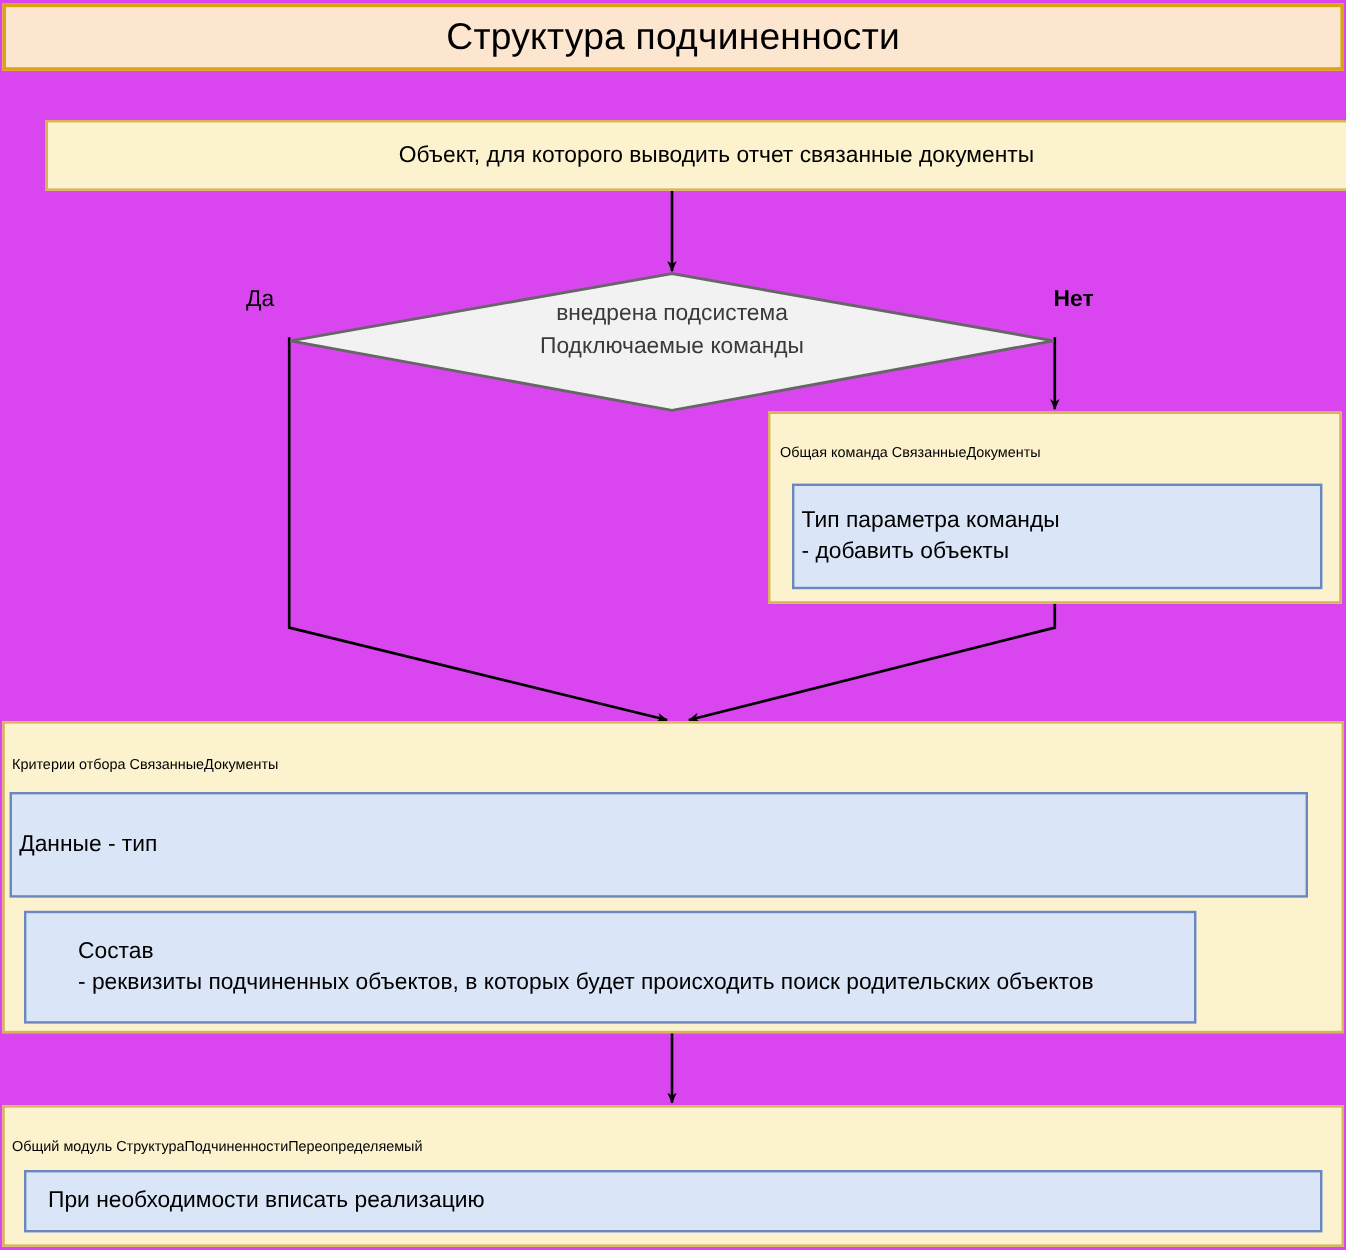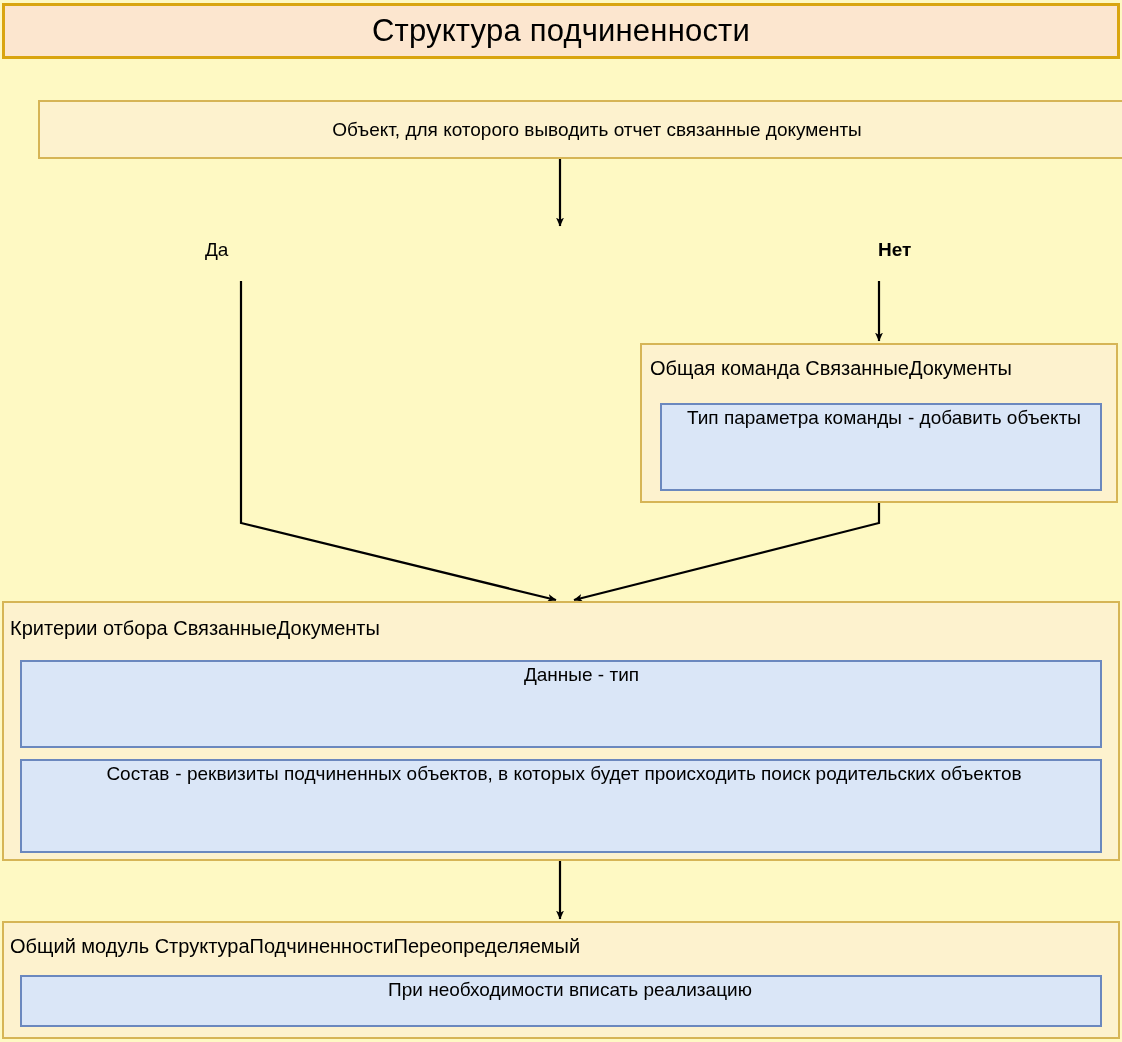--- a/index.html
+++ b/index.html
@@ -9,21 +9,21 @@
     background: #ffffff;
   }
   body {
     font-family: "Liberation Sans", sans-serif;
     color: #000000;
   }
   #canvas {
     position: relative;
     width: 1122px;
     height: 1042px;
-    background: #fef9c3;
+    background: #d946ef;
     overflow: hidden;
   }
   #edges {
     position: absolute;
     left: 0;
     top: 0;
     width: 1122px;
     height: 1042px;
     pointer-events: none;
   }
@@ -58,33 +58,34 @@
     align-items: center;
     justify-content: center;
   }
   .yblock-title {
     font-size: 19px;
     color: #000;
     white-space: nowrap;
   }
   .yblock .heading {
     position: absolute;
-    font-size: 20px;
+    font-size: 12px;
     color: #000;
     white-space: nowrap;
+    margin-top: 13px;
   }
 
   
   .bbox {
     position: absolute;
     box-sizing: border-box;
     background: #dae6f7;
     border: 2px solid #6b88be;
     display: flex;
-    flex-direction: row;
+    flex-direction: column;
     justify-content: center;
   }
   .bbox .line {
     font-size: 19px;
     color: #000;
     line-height: 26px;
     padding-left: 6px;
     white-space: nowrap;
   }
 
@@ -135,38 +136,47 @@
   </svg>
 
   <div class="node title-banner" style="left:2px; top:3px; width:1118px; height:56px;">
     <span class="title-text">Структура подчиненности</span>
   </div>
 
   <div class="node yblock centered" style="left:2px; top:100px; width:1118px; height:59px;margin-left:36px;">
     <span class="yblock-title">Объект, для которого выводить отчет связанные документы</span>
   </div>
 
+  <div class="diamond-wrap" style="left:240px; top:226px; width:640px; height:120px;">
+    <svg width="640" height="120" viewBox="0 0 640 120">
+      <polygon points="320,2 638,58 320,116 2,58" fill="#f2f2f2" stroke="#666666" stroke-width="2.4"></polygon>
+    </svg>
+    <div class="diamond-text" style="top:22px;">
+      <div>внедрена подсистема</div>
+      <div>Подключаемые команды</div>
+    </div>
+  </div>
 
   <span class="branch-label" style="left:205px; top:239px;">Да</span>
   <span class="branch-label" style="left:878px; top:239px;font-weight:bold;">Нет</span>
 
   <div class="node yblock" style="left:640px; top:343px; width:478px; height:160px;">
     <span class="heading" style="left:8px; top:12px;">Общая команда СвязанныеДокументы</span>
     <div class="bbox" style="left:18px; top:58px; width:442px; height:88px;">
       <span class="line">Тип параметра команды</span>
       <span class="line">- добавить объекты</span>
     </div>
   </div>
 
   <div class="node yblock" style="left:2px; top:601px; width:1118px; height:260px;">
     <span class="heading" style="left:6px; top:14px;">Критерии отбора СвязанныеДокументы</span>
-    <div class="bbox" style="left:16px; top:57px; width:1082px; height:88px;padding-left:35px;">
+    <div class="bbox" style="left:4px; top:57px; width:1082px; height:88px;">
       <span class="line">Данные - тип</span>
     </div>
-    <div class="bbox" style="left:16px; top:156px; width:1082px; height:94px;">
+    <div class="bbox" style="left:16px; top:156px; width:977px; height:94px;padding-left:37px;">
       <span class="line">Состав</span>
       <span class="line">- реквизиты подчиненных объектов, в которых будет происходить поиск родительских объектов</span>
     </div>
   </div>
 
   <div class="node yblock" style="left:2px; top:921px; width:1118px; height:118px;">
     <span class="heading" style="left:6px; top:12px;">Общий модуль СтруктураПодчиненностиПереопределяемый</span>
     <div class="bbox" style="left:16px; top:52px; width:1082px; height:52px;padding-left:12px;">
       <span class="line">При необходимости вписать реализацию</span>
     </div>

